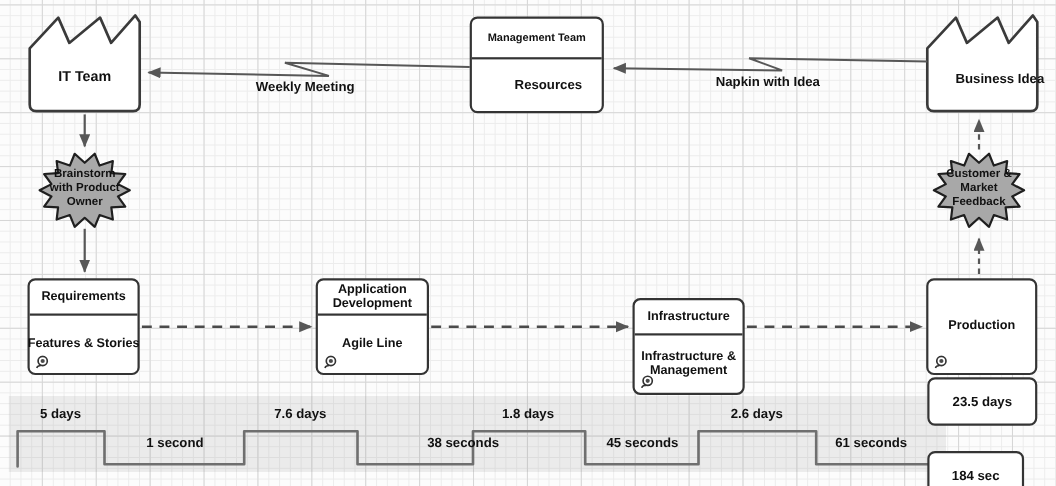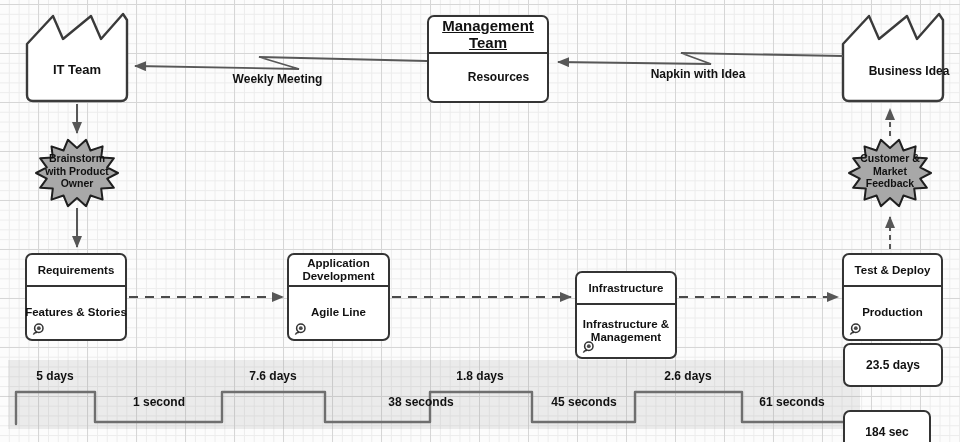--- a/index.html
+++ b/index.html
@@ -18,21 +18,21 @@
   svg.layer{position:absolute;left:0;top:0;z-index:1;}
   .node{
     position:absolute;z-index:2;background:#fff;border:2px solid #343434;
     border-radius:7px;box-sizing:border-box;display:flex;flex-direction:column;
     font-weight:bold;text-align:center;
   }
   .node .hdr{border-bottom:2px solid #343434;display:flex;flex-direction:column;
     align-items:center;justify-content:center;font-size:11.5px;line-height:1.12;padding:1px 2px;}
   .node .bdy{flex:1;display:flex;flex-direction:column;align-items:center;justify-content:center;
     font-size:11.5px;line-height:1.15;padding:0 2px;position:relative;}
-  .node.mgmt .hdr{height:33px;font-size:15px;text-decoration:underline;}
+  .node.mgmt .hdr{height:33px;font-size:10px;}
   .node.mgmt .bdy{font-size:12px;margin-left:21px;}
   .node .hdr{height:28px;}
   .tblock{display:block;}
   .total{align-items:center;justify-content:center;flex-direction:row;font-size:12px;display:flex;}
   .lbl{position:absolute;z-index:3;font-weight:bold;text-align:center;color:#111;}
   .lbl.sz12{font-size:12px;}
   .lbl.sz13{font-size:13px;}
   .lbl.burst{font-size:10.5px;line-height:1.2;}
   .opicon{position:absolute;left:5px;bottom:3px;}
 </style>
@@ -131,23 +131,20 @@
       <span class="tblock">Management</span>
       <svg class="opicon" width="13" height="13" viewBox="0 0 13 13">
         <circle cx="6.8" cy="5.2" r="4.2" fill="#fff" stroke="#333" stroke-width="1.5"></circle>
         <circle cx="6.8" cy="5.2" r="1.9" fill="#4a4a4a"></circle>
         <path d="M1.4,11.6 Q2.2,9 5,9.6" stroke="#333" stroke-width="1.4" fill="none"></path>
       </svg>
     </div>
   </div>
 
   <div class="node" style="left:842px;top:253px;width:101px;height:88px;">
-    <div class="hdr">
-      <span class="tblock">Test &amp; Deploy</span>
-    </div>
     <div class="bdy">
       <span class="tblock">Production</span>
       <svg class="opicon" width="13" height="13" viewBox="0 0 13 13">
         <circle cx="6.8" cy="5.2" r="4.2" fill="#fff" stroke="#333" stroke-width="1.5"></circle>
         <circle cx="6.8" cy="5.2" r="1.9" fill="#4a4a4a"></circle>
         <path d="M1.4,11.6 Q2.2,9 5,9.6" stroke="#333" stroke-width="1.4" fill="none"></path>
       </svg>
     </div>
   </div>
 

